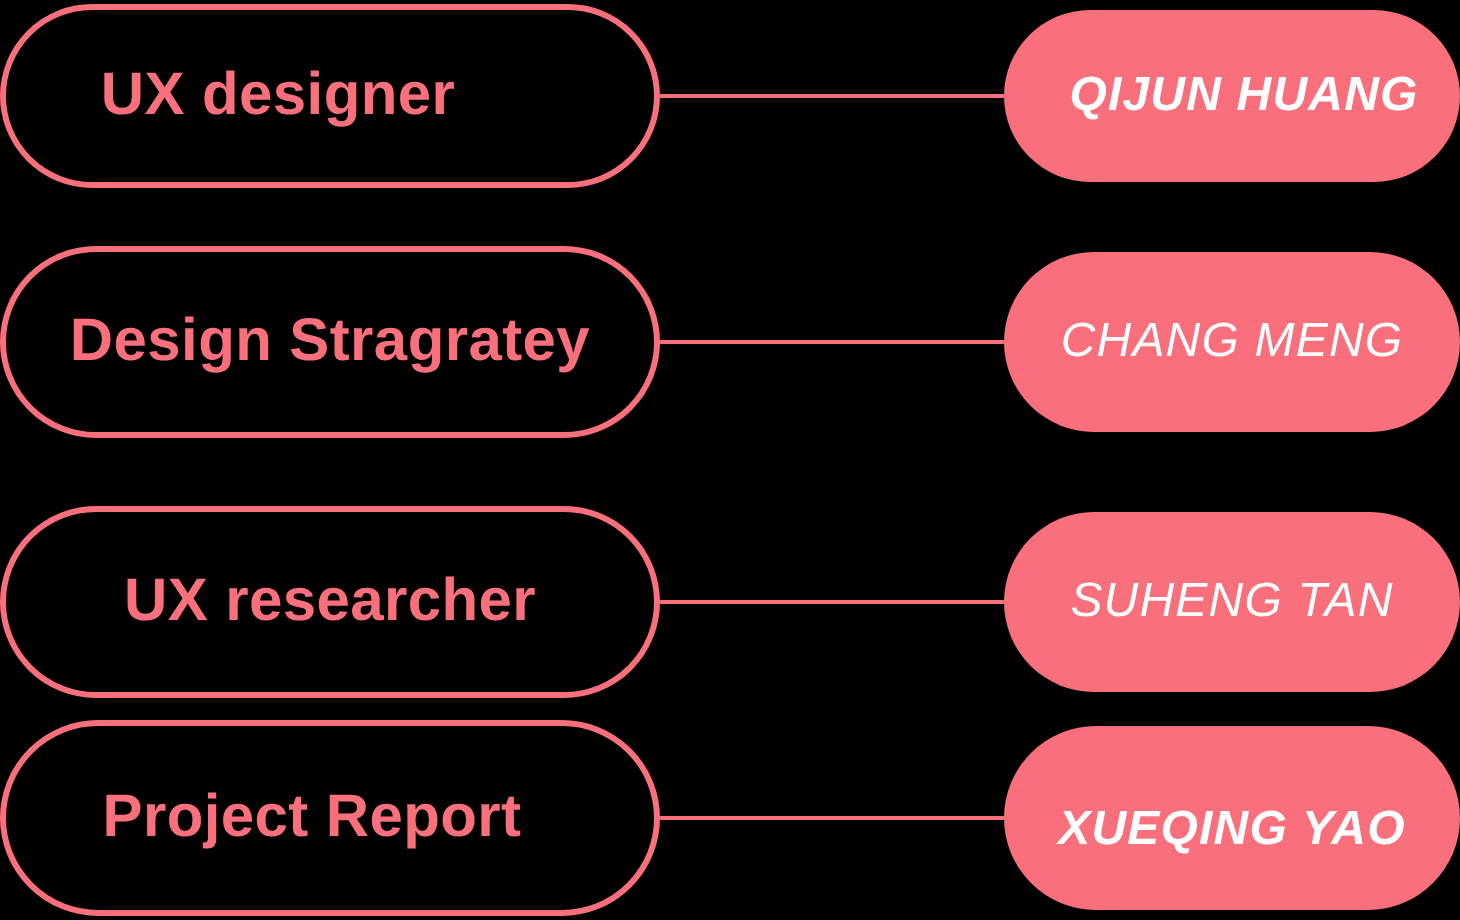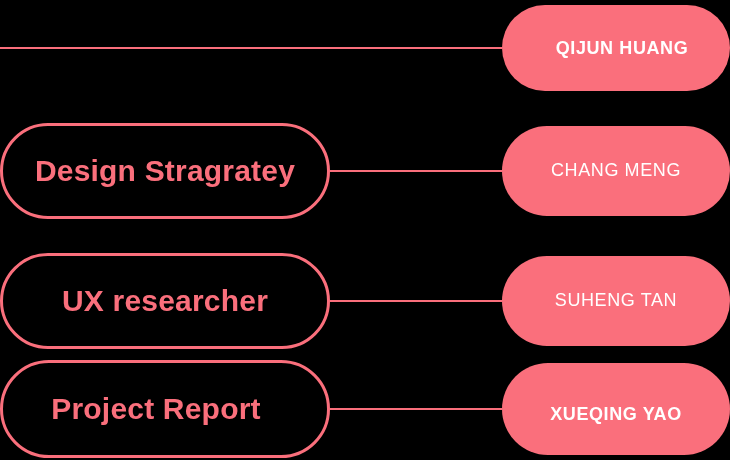--- a/index.html
+++ b/index.html
@@ -64,34 +64,38 @@
     background: var(--accent);
     border-radius: 999px;
     display: flex;
     align-items: center;
     justify-content: center;
     flex: 0 0 auto;
   }
 
   .name-label {
     color: var(--name-text);
-    font-size: 18px;
+    font-size: 24px;
     letter-spacing: 0.6px;
     white-space: nowrap;
     font-weight: 400;
+    font-style: italic;
   }
   .row:nth-child(1) .name-label { font-weight: 700; transform: translateX(6px); }
   .row:nth-child(4) .name-label { font-weight: 700; margin-top: 12px; }
 </style>
 </head>
 <body>
 
 <div class="canvas">
 
   <div class="row">
+    <div class="role-pill">
+      <span class="role-label">UX designer</span>
+    </div>
     <div class="connector"></div>
     <div class="name-pill">
       <span class="name-label">QIJUN HUANG</span>
     </div>
   </div>
 
   <div class="row">
     <div class="role-pill">
       <span class="role-label">Design Stragratey</span>
     </div>

